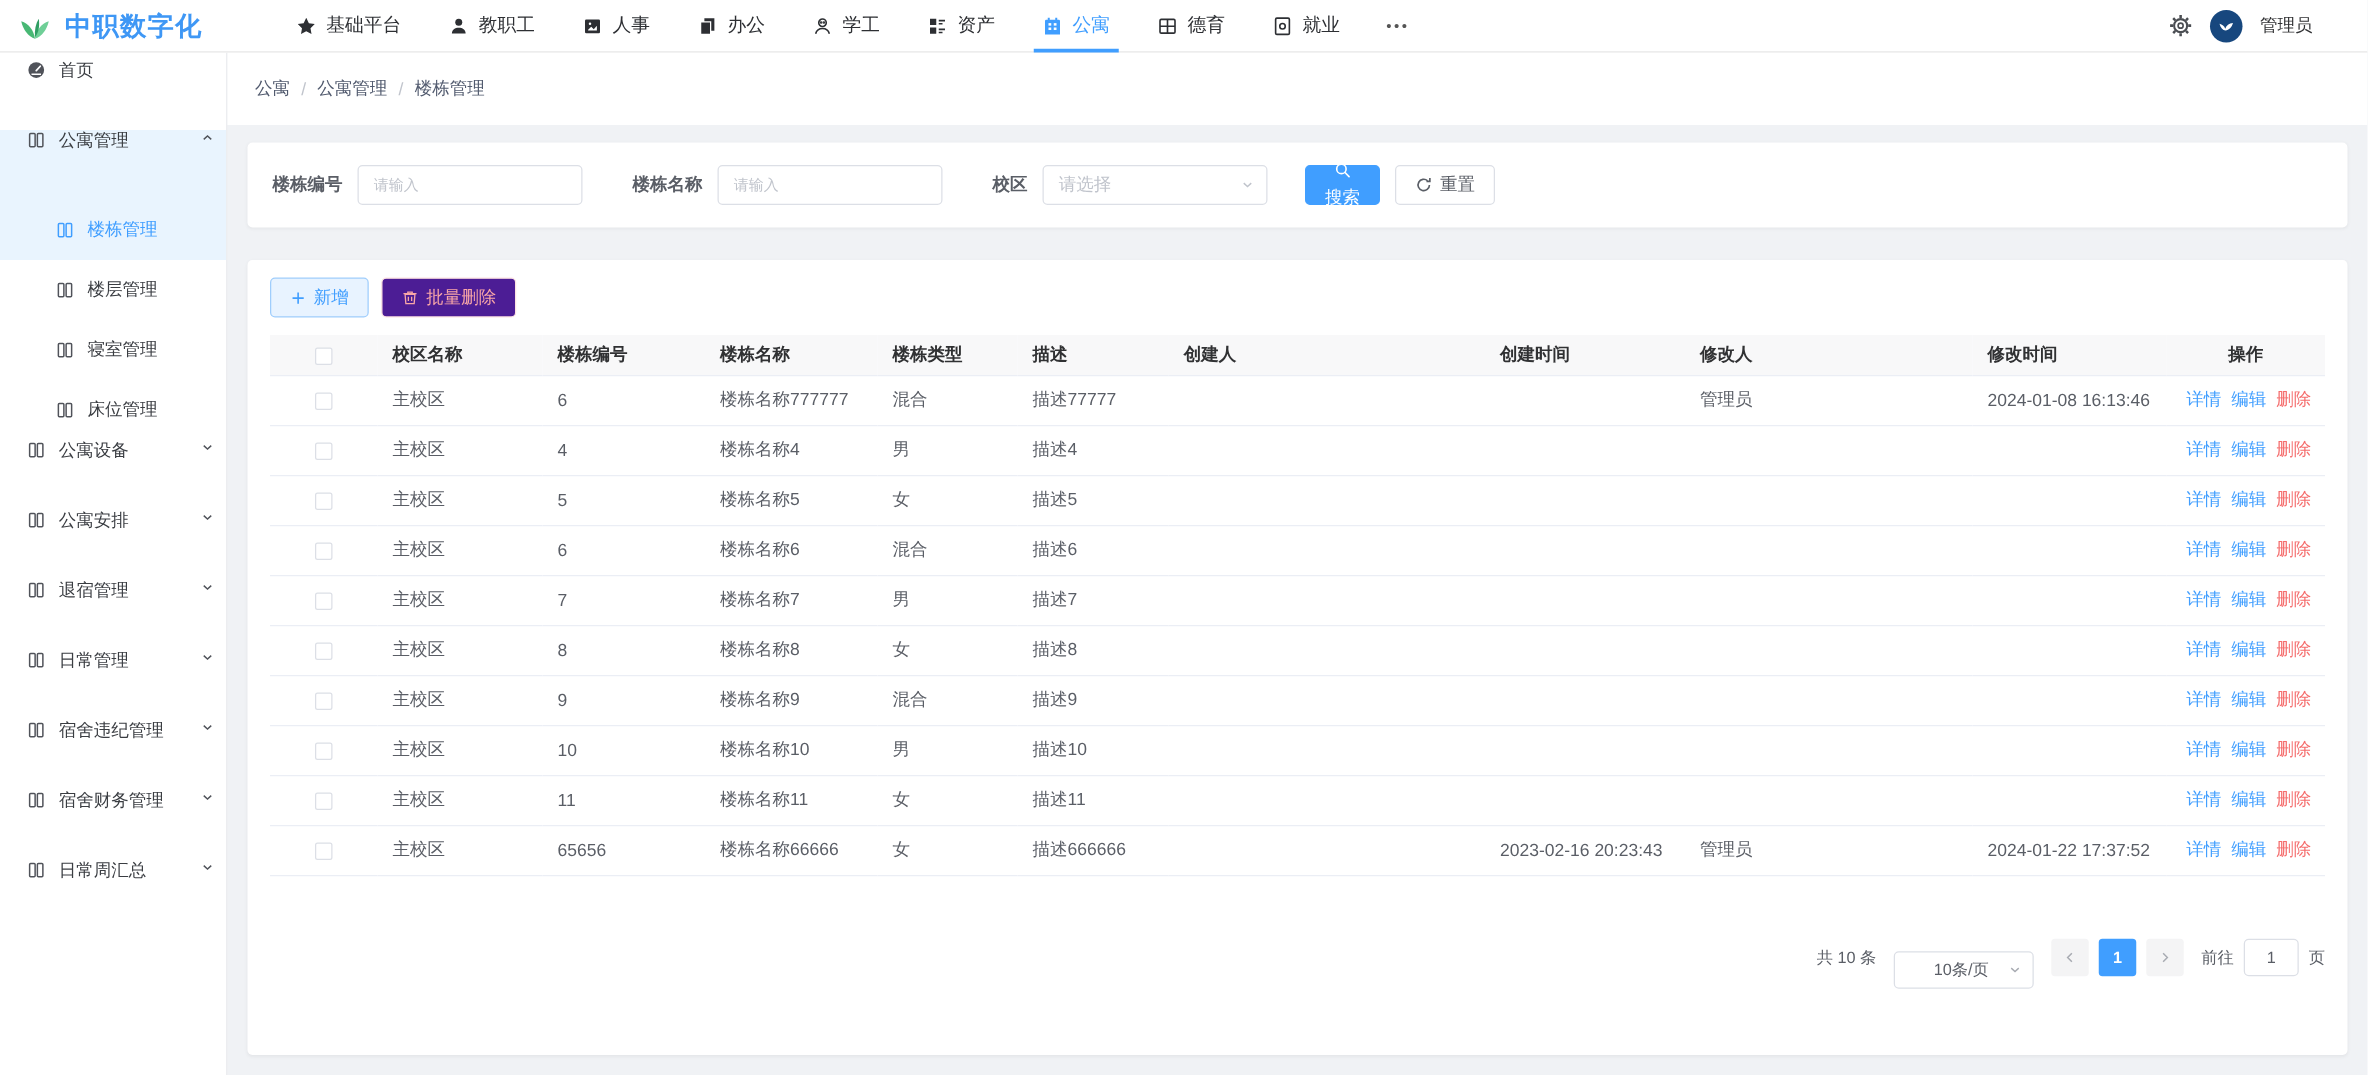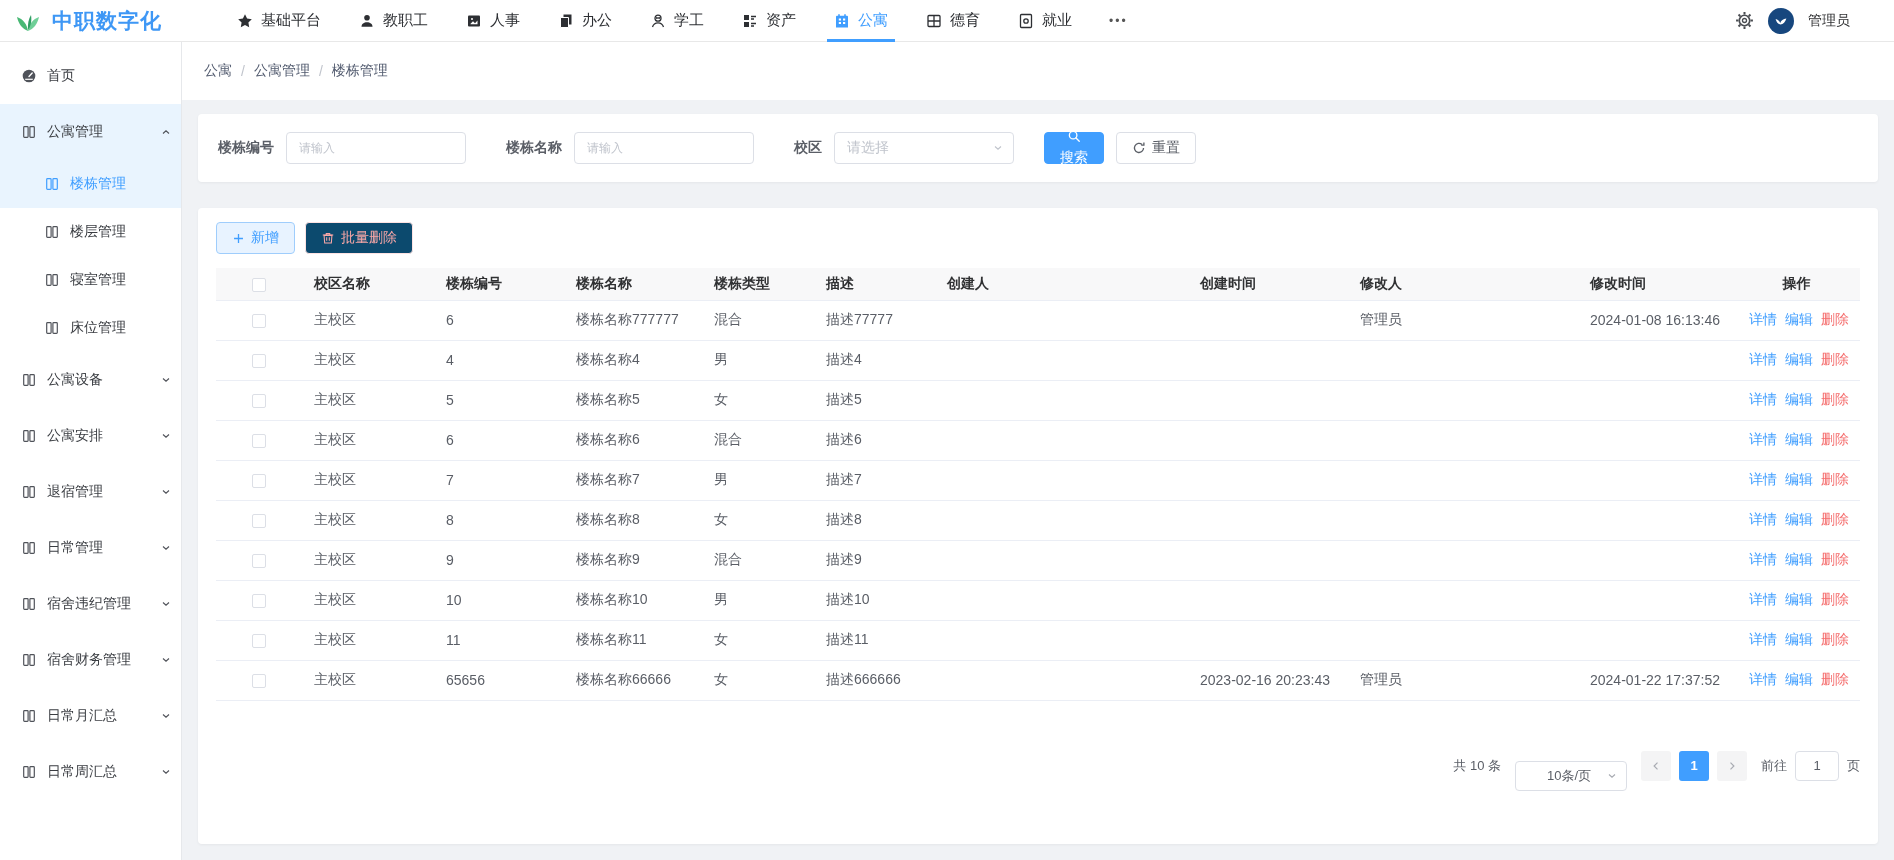--- a/index.html
+++ b/index.html
@@ -26,21 +26,21 @@
              font-size:12px; cursor:pointer; }
   .topbar-right { margin-left:auto; display:flex; align-items:center; gap:14px; padding-right:44px; }
   .gear-wrap { color:#4a4d52; cursor:pointer; }
   .avatar { width:26px; height:26px; border-radius:50%; background:#17477e; display:flex;
             align-items:center; justify-content:center; cursor:pointer; flex:none; }
   .username { font-size:14px; color:#303133; cursor:pointer; }
 
   
   .sidebar { position:absolute; top:42px; left:0; bottom:0; width:182px; background:#fff;
              border-right:1px solid #e6e8eb; padding-top:6px; overflow:hidden; }
-  .sb-item { height:56px; display:flex; align-items:center; gap:10px; padding:0 10px 0 21px;
+  .sb-item { height:56px; display:flex; align-items:flex-start; gap:10px; padding:0 10px 0 21px;
              font-size:14px; color:#3a3d42; cursor:pointer; position:relative; white-space:nowrap; }
   .sb-item .icon { color:#50535a; flex:none; }
   .sb-item.open-active { background:#e9f4fe; }
   .sb-arrow { position:absolute; right:9px; color:#8a8f99; }
   .sb-sub { height:48px; display:flex; align-items:center; gap:10px; padding-left:44px;
             font-size:14px; color:#3a3d42; cursor:pointer; white-space:nowrap; }
   .sb-sub .icon { color:#50535a; flex:none; }
   .sb-sub.active { background:#e9f4fe; color:#409eff; }
   .sb-sub.active .icon { color:#409eff; }
 
@@ -70,21 +70,21 @@
   .btn { height:32px; border-radius:4px; display:inline-flex; align-items:center; justify-content:center;
          gap:6px; font-size:14px; cursor:pointer; border:1px solid transparent; padding:0 15px;
          font-family:inherit; white-space:nowrap; }
   .btn-primary { background:#409eff; border-color:#409eff; color:#fff; margin-left:30px;flex-direction:column; }
   .btn-plain { background:#fff; border-color:#dcdfe6; color:#5a5e66; margin-left:12px; }
 
   
   .table-card { margin-top:26px; flex:1; padding:14px 18px 0; display:flex; flex-direction:column; overflow:hidden; }
   .toolbar { display:flex; gap:10px; margin-bottom:14px; flex:none; }
   .btn-add { background:#e8f3ff; border-color:#9fcdfc; color:#409eff; }
-  .btn-del { background:#0c4a6e; border-color:#fde2e2; color:#f9a7a7; cursor:not-allowed; }
+  .btn-del { background:#4c1d95; border-color:#fde2e2; color:#f9a7a7; cursor:not-allowed; }
 
   table { width:100%; border-collapse:collapse; table-layout:fixed; }
   th { height:32px; background:#f8f8f9; color:#303133; font-weight:700; font-size:14px;
        text-align:left; padding:0 12px; border-bottom:1px solid #ebeef5; white-space:nowrap; }
   td { height:40px; color:#5a5e66; font-size:14px; padding:0 12px; border-bottom:1px solid #ebeef5;
        white-space:nowrap; overflow:hidden; }
   .th-check,.td-check { text-align:center; padding:0; }
   .cb { width:14px; height:14px; border:1px solid #dcdfe6; border-radius:2px; background:#fff;
         display:inline-block; vertical-align:middle; cursor:pointer; }
   .th-ops,.td-ops { text-align:center; }
@@ -366,34 +366,20 @@
       </span>
     </div>
     <div class="sb-item group">
       <span class="icon ">
         <svg width="16" height="16" viewBox="0 0 16 16" fill="none" stroke="currentColor" stroke-width="1.2">
           <rect x="2.7" y="2.7" width="4.4" height="10.6" rx=".8"></rect>
           <rect x="8.9" y="2.7" width="4.4" height="10.6" rx=".8"></rect>
         </svg>
       </span>
       <span>宿舍财务管理</span>
-      <span class="icon sb-arrow">
-        <svg width="12" height="12" viewBox="0 0 16 16" fill="none" stroke="currentColor" stroke-width="1.5">
-          <path d="M4 6l4 3.6L12 6"></path>
-        </svg>
-      </span>
-    </div>
-    <div class="sb-item group">
-      <span class="icon ">
-        <svg width="16" height="16" viewBox="0 0 16 16" fill="none" stroke="currentColor" stroke-width="1.2">
-          <rect x="2.7" y="2.7" width="4.4" height="10.6" rx=".8"></rect>
-          <rect x="8.9" y="2.7" width="4.4" height="10.6" rx=".8"></rect>
-        </svg>
-      </span>
-      <span>日常月汇总</span>
       <span class="icon sb-arrow">
         <svg width="12" height="12" viewBox="0 0 16 16" fill="none" stroke="currentColor" stroke-width="1.5">
           <path d="M4 6l4 3.6L12 6"></path>
         </svg>
       </span>
     </div>
     <div class="sb-item group">
       <span class="icon ">
         <svg width="16" height="16" viewBox="0 0 16 16" fill="none" stroke="currentColor" stroke-width="1.2">
           <rect x="2.7" y="2.7" width="4.4" height="10.6" rx=".8"></rect>

